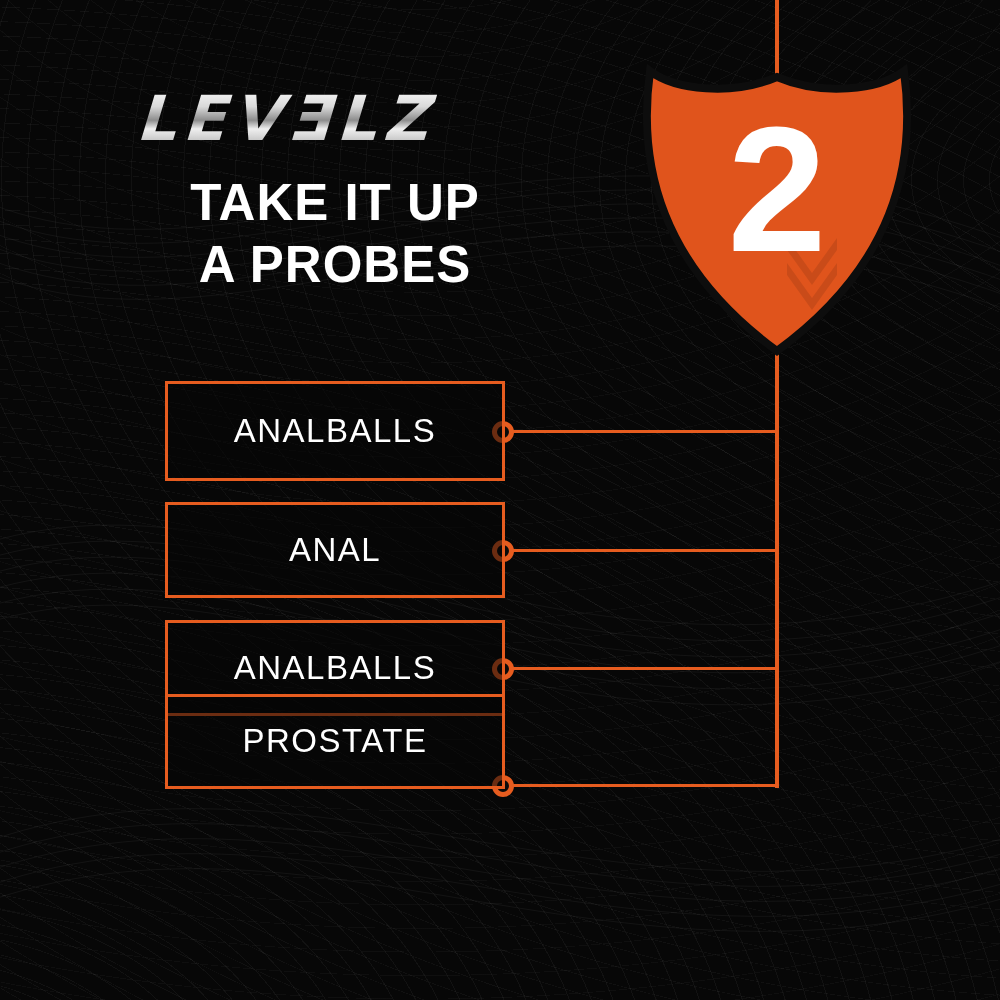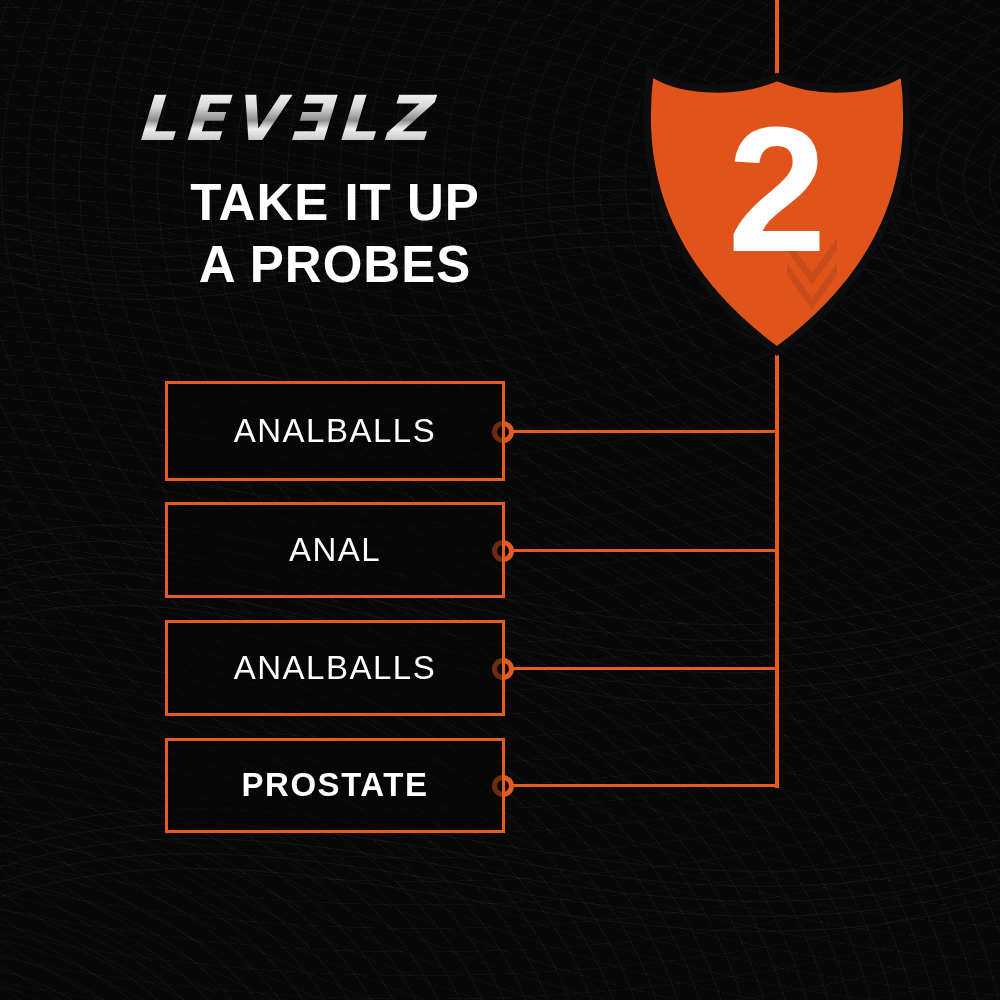--- a/index.html
+++ b/index.html
@@ -52,21 +52,21 @@
     position:absolute;left:165px;width:340px;
     border:3px solid #E65C1F;
     background:rgba(5,5,5,0.55);
     display:flex;flex-direction:row;align-items:center;justify-content:center;
     color:#ffffff;font-size:33px;font-weight:400;letter-spacing:1.5px;line-height:1.28;
     text-align:center;z-index:2;box-sizing:border-box;
   }
   .box-1{top:381px;height:100px;}
   .box-2{top:502px;height:96px;}
   .box-3{top:620px;height:96px;}
-  .box-4{top:738px;height:95px;font-weight:bold;}
+  .box-4{top:694px;height:95px;}
 
   .connector{
     position:absolute;height:3px;background:#E65C1F;z-index:1;
     left:505px;width:271px;
   }
   .conn-1{top:430px;}
   .conn-2{top:549px;}
   .conn-3{top:667px;}
   .conn-4{top:784px;}
 

